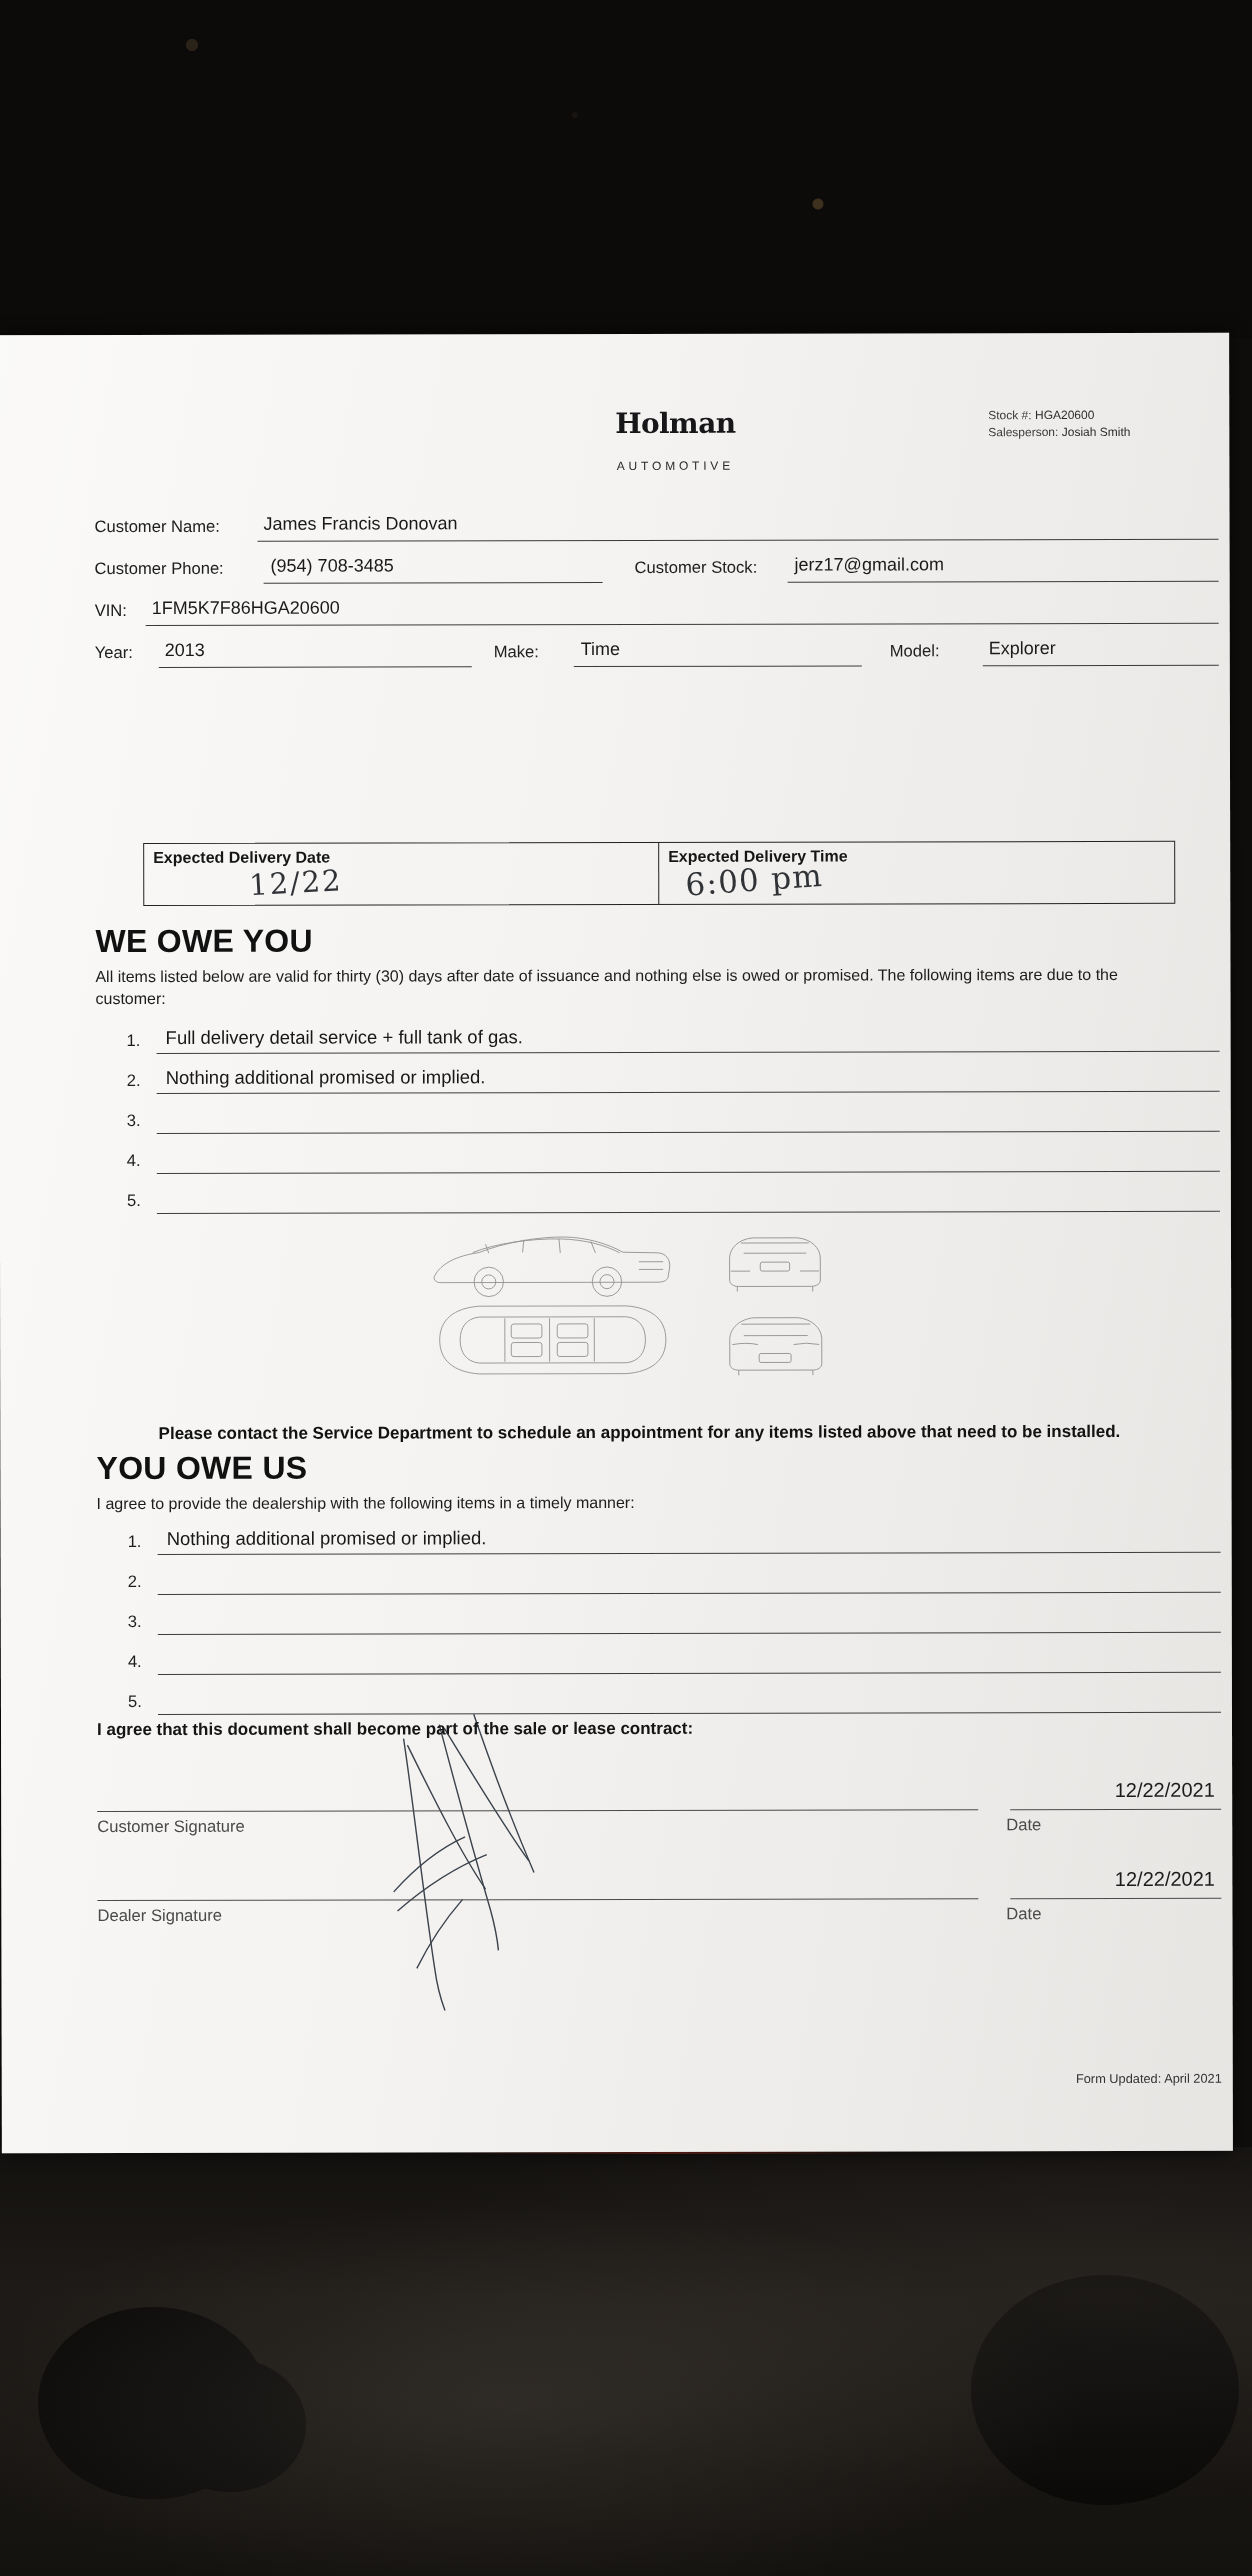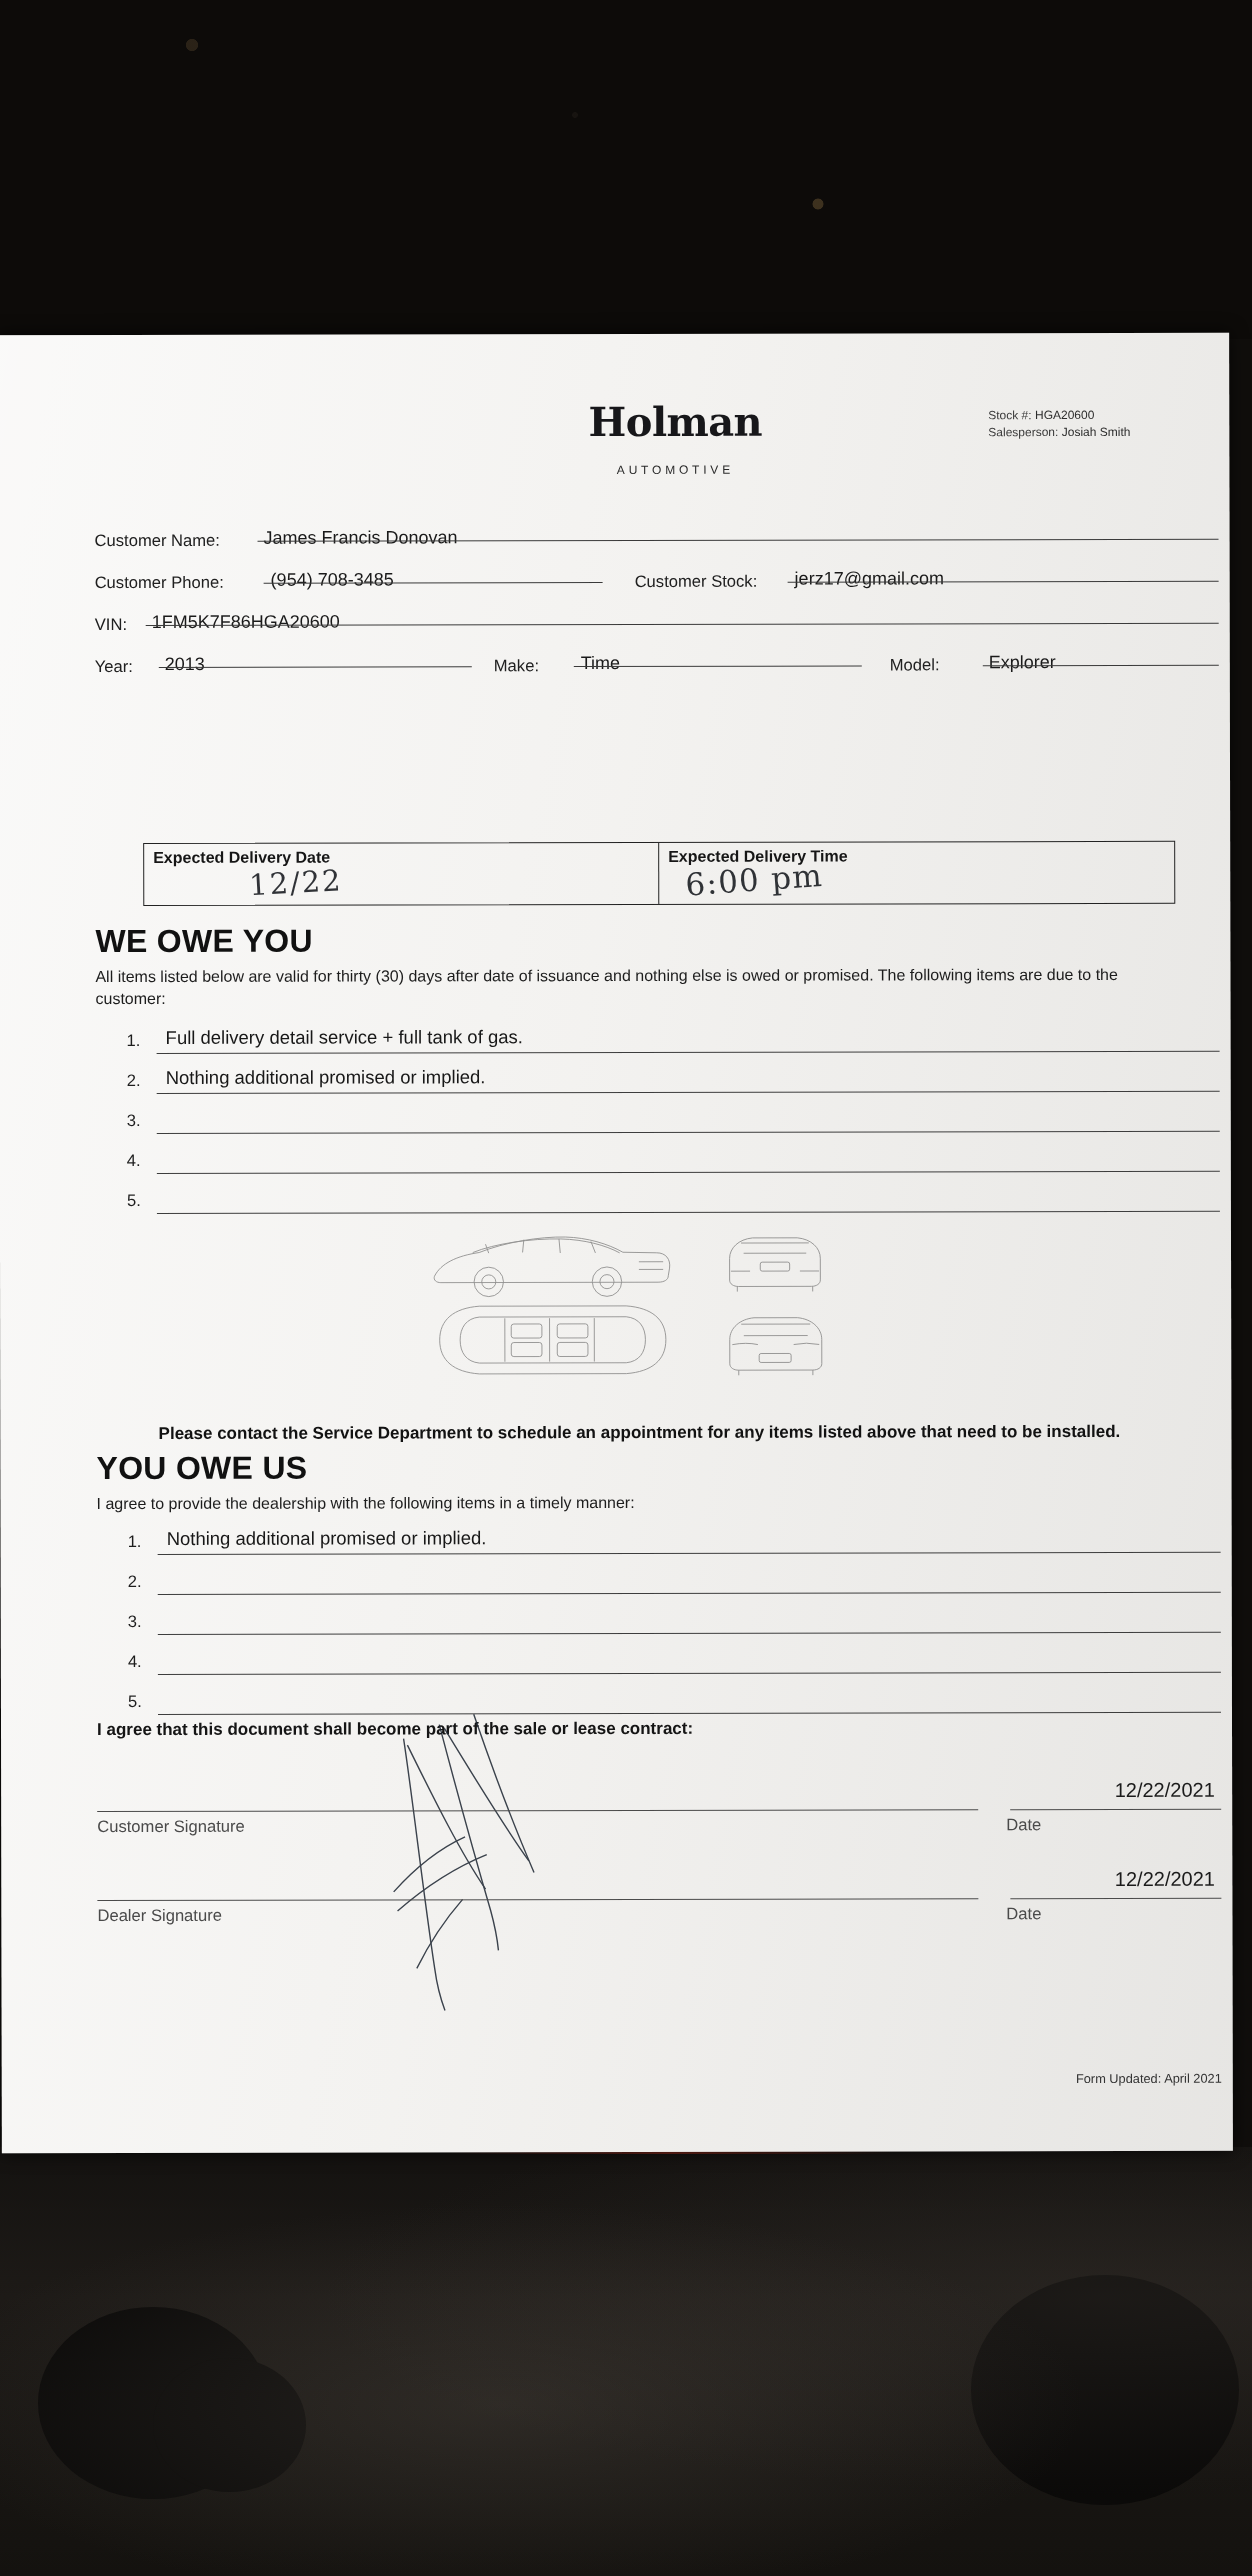--- a/index.html
+++ b/index.html
@@ -66,24 +66,25 @@
     color: #1b1b1b;
   }
 
   
   .brand {
     position: absolute; left: 447px; top: 42px; width: 268px; text-align: center;
   }
   .brand-name {
     font-family: "DejaVu Serif", serif;
     font-weight: bold;
-    font-size: 40px;
+    font-size: 28px;
     letter-spacing: -0.6px;
     color: #17171a;
     line-height: 1;
+    margin-top: 8px;
   }
   .brand-sub {
     font-size: 12px; letter-spacing: 3.8px; color: #2a2a2a; margin-top: 21px;
   }
   .stock-block {
     position: absolute; left: 894px; top: 48px;
     font-size: 12px; color: #2c2c2c; line-height: 1.45;
   }
   .stock-block .lbl { color: #3a3a3a; }
 
@@ -96,21 +97,21 @@
     font-size: 16.6px; color: #202020;
   }
   .fval {
     font-size: 18px; color: #1a1a1a;
     font-family: "Liberation Sans", sans-serif;
   }
   .fline {
     position: absolute; bottom: 7.7px;
     border-bottom: 1px solid #3a3a3a;
   }
-  .inline-field { position: absolute; white-space: nowrap; margin-top: 14px; }
+  .inline-field { position: absolute; white-space: nowrap; }
 
   
   .delivery-box {
     position: absolute; left: 48px; top: 482px;
     width: 1032px; height: 63px;
     border: 1.3px solid #222;
     display: flex;
   }
   .delivery-cell {
     position: relative;

